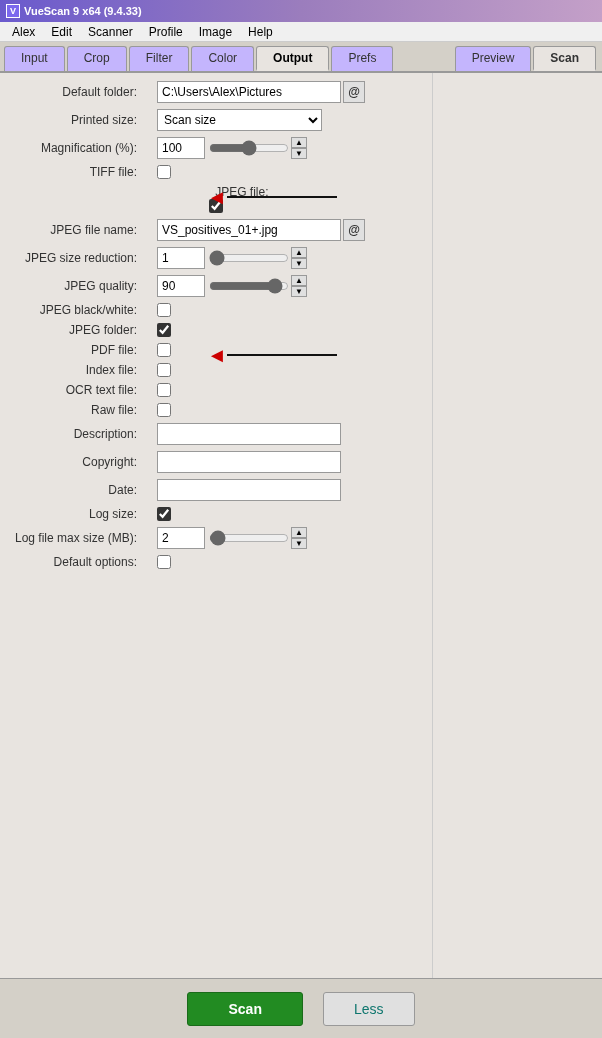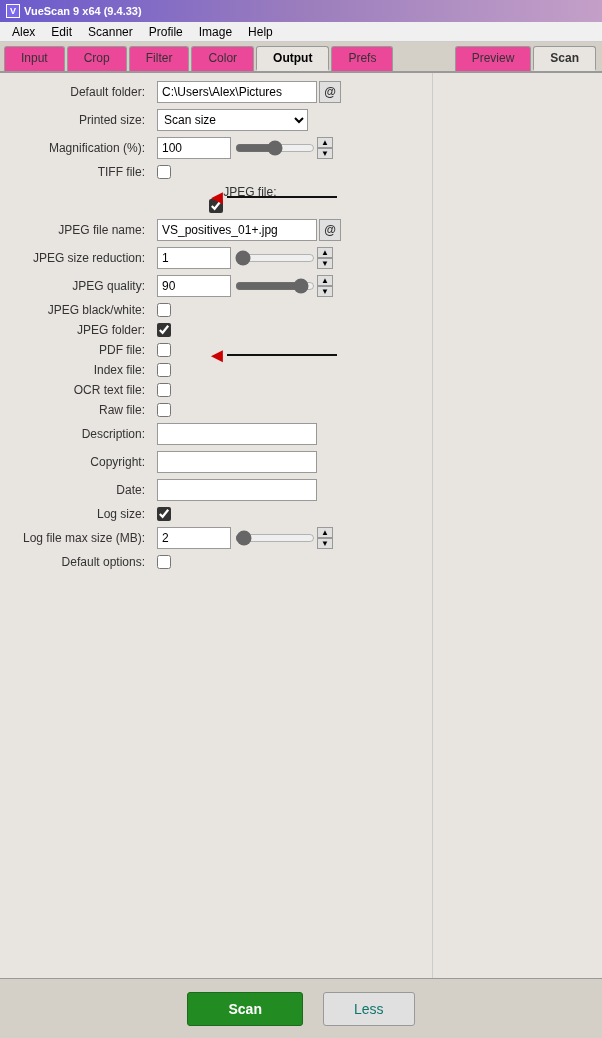--- a/index.html
+++ b/index.html
@@ -54,21 +54,21 @@
       background: #d4d0c8;
     }
     .tabs-row {
       display: flex;
       background: #d4d0c8;
       padding: 4px 4px 0 4px;
       border-bottom: 2px solid #999;
     }
     .tab {
       padding: 4px 16px;
-      background: #ec4899;
+      background: #c4b5fd;
       border: 1px solid #999;
       border-bottom: none;
       margin-right: 2px;
       cursor: pointer;
       font-size: 12px;
       color: #333;
       border-radius: 3px 3px 0 0;
     }
     .tab.active {
       background: #e8e4e0;
@@ -103,55 +103,55 @@
     }
     .form-row {
       display: flex;
       align-items: center;
       margin-bottom: 6px;
       position: relative;
     }
     .form-label {
       text-align: right;
       min-width: 145px;
-      padding-right: 12px;
+      padding-right: 20px;
       color: #333;
       font-size: 12px;
     }
     .form-input {
       height: 22px;
       border: 1px solid #999;
       background: white;
       padding: 2px 4px;
       font-size: 12px;
-      width: 160px;
+      width: 184px;
     }
     .form-input-short {
-      width: 74px;
+      width: 48px;
     }
     .at-button {
       width: 22px;
       height: 22px;
       background: #e0e0e0;
       border: 1px solid #999;
       display: flex;
       align-items: center;
       justify-content: center;
       cursor: pointer;
       font-size: 12px;
       font-weight: bold;
       color: #333;
       margin-left: 2px;
     }
     .select-input {
       height: 22px;
       border: 1px solid #999;
       background: white;
       font-size: 12px;
-      width: 151px;
+      width: 165px;
       padding: 0 2px;
     }
     .checkbox-input {
       width: 14px;
       height: 14px;
       cursor: pointer;
       accent-color: #333;
     }
     .slider-container {
       display: flex;

